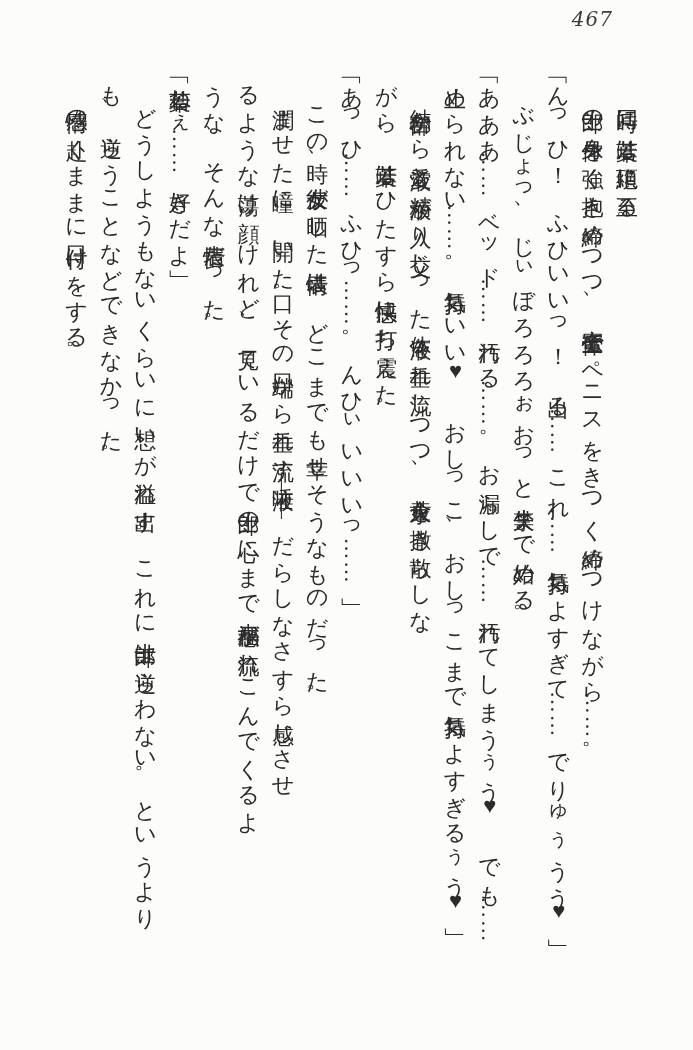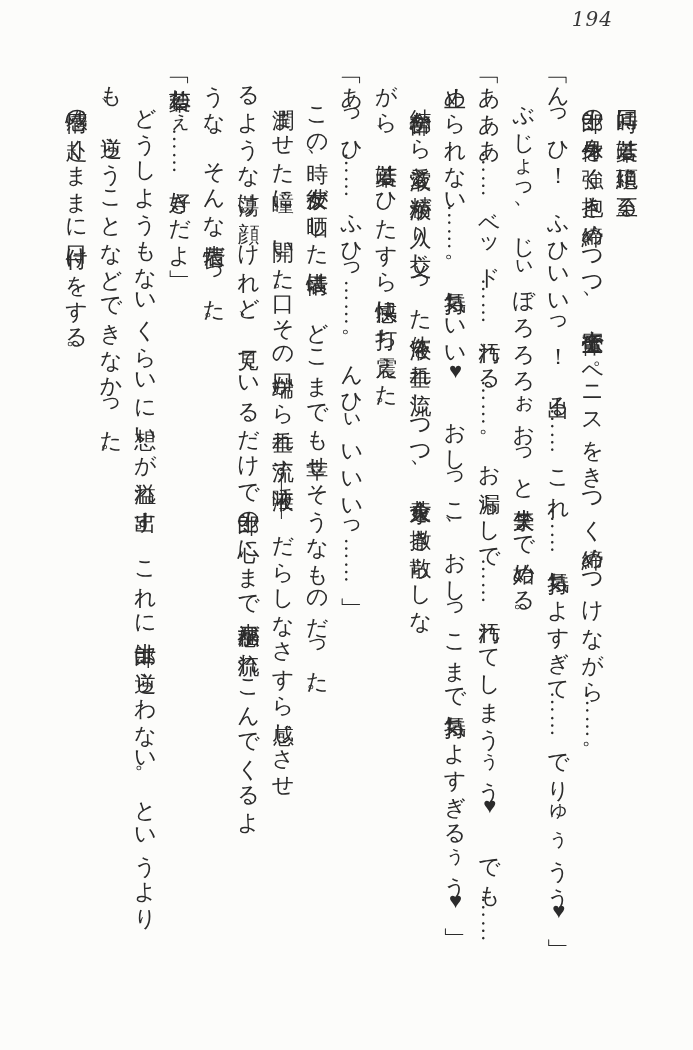--- a/index.html
+++ b/index.html
@@ -50,21 +50,21 @@
     white-space: nowrap;
   }
   .text-columns .line.indent {
     text-indent: 1em;
   }
 </style>
 </head>
 <body>
 
 <div class="book-page">
-  <div class="page-number">194</div>
+  <div class="page-number">467</div>
   <div class="text-columns">
       <div class="line indent">同時に若葉は絶頂に至る。</div>
       <div class="line indent">士郎の身体を強く抱き締めつつ、蜜壺全体でペニスをきつく締めつけながら……。</div>
       <div class="line">「んっひ！　ふひいいっ！　出る……これ……気持ちよすぎて……でりゅぅうう♥」</div>
       <div class="line indent">ぶじょっ、じぃぼろろろぉおっと失禁まで始める。</div>
       <div class="line">「あああ……ベッド……汚れる……。お漏らしで……汚れてしまうぅう♥　でも……</div>
       <div class="line">止められない……。気持ちいい♥　おしっこ、おしっこまで気持ちよすぎるぅう♥」</div>
       <div class="line indent">結合部から愛液と精液が入り交じった体液を垂れ流しつつ、黄金水を撒き散らしな</div>
       <div class="line">がら、若葉はひたすら快感に打ち震えた。</div>
       <div class="line">「あっひ……ふひっ……。んひぃいいいっ……」</div>

